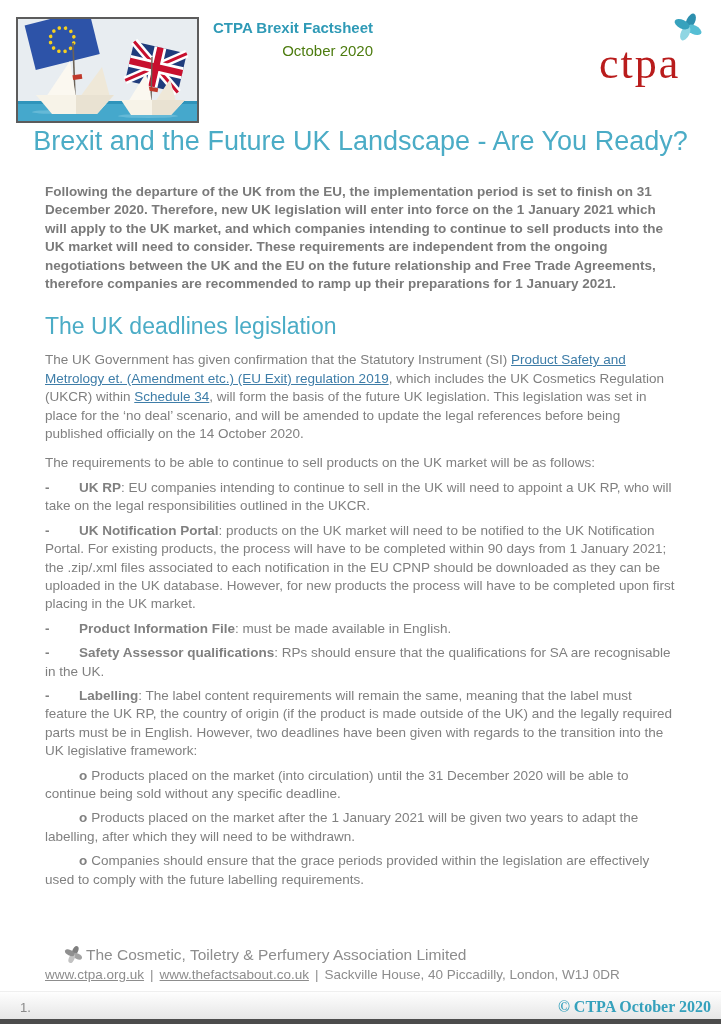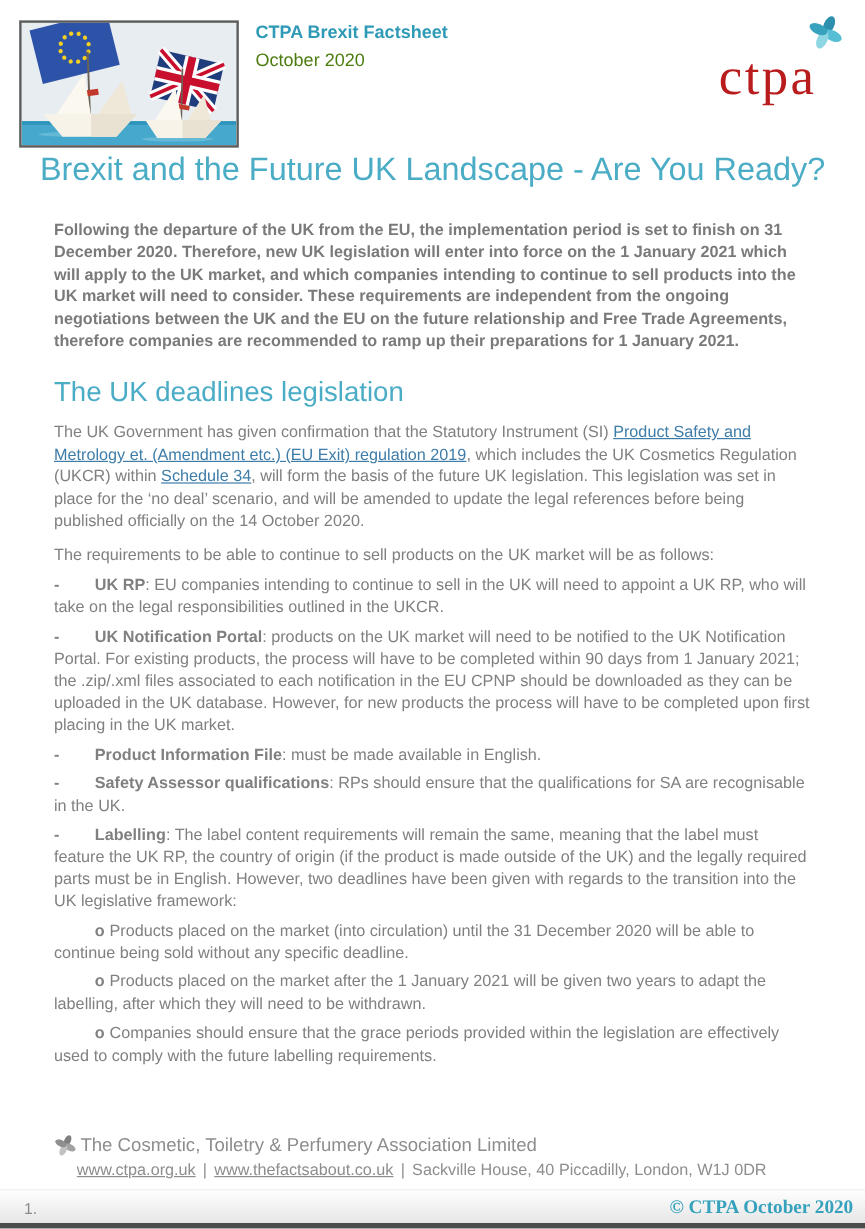--- a/index.html
+++ b/index.html
@@ -1,20 +1,20 @@
 <!DOCTYPE html>
 <html><head>
 <meta charset="utf-8">
 <style>
   html,body{margin:0;padding:0;background:#fff;}
   .page{position:relative;width:721px;height:1024px;background:#ffffff;
         font-family:"Liberation Sans",sans-serif;overflow:hidden;}
 
   
-  .header{position:relative;height:123px;}
+  .header{position:relative;height:123px;text-align:right;}
   .boats-frame{position:absolute;left:16px;top:17px;width:183px;height:106px;
         border:2px solid #5c5c5c;box-sizing:border-box;background:#e8edf1;overflow:hidden;}
   .boats-frame svg{display:block;width:100%;height:100%;}
   .masthead{position:absolute;left:213px;top:16px;line-height:23px;}
   .masthead-title{font-size:15px;font-weight:bold;color:#2f9ab6;}
   .masthead-date{font-size:15px;color:#4d7c0f;}
   .logo{position:absolute;top:12px;right:16px;width:106px;height:74px;}
   .logo-swirl{position:absolute;top:0;right:2px;}
   .logo-text{position:absolute;left:0;bottom:0;font-family:"Liberation Serif",serif;
         font-size:44px;line-height:1;color:#b91c1c;letter-spacing:2px;}
@@ -31,24 +31,24 @@
   p.body{margin:11px 0 0;}
   .content a{color:#3e7da8;text-decoration:underline;}
   p.bullet{margin:6px 0 0;}
   p.bullet .marker{display:inline-block;width:34px;font-weight:bold;}
   p.bullet b{font-weight:bold;}
   p.subbullet{margin:6px 0 0;text-indent:34px;}
   p.subbullet .marker{font-weight:bold;margin-right:4px;}
 
   
   .footer{position:absolute;left:0;right:0;bottom:0;}
-  .footer-org-row{display:flex;align-items:flex-end;gap:3px;padding-left:45px;}
+  .footer-org-row{display:flex;align-items:flex-end;gap:3px;padding-left:64px;}
   .footer-org-row svg{flex:0 0 auto;}
   .footer-org{font-size:15.5px;color:#8d8d8d;}
-  .footer-links{padding-left:64px;margin-top:3px;font-size:13.5px;color:#8d8d8d;}
+  .footer-links{padding-left:45px;margin-top:3px;font-size:13.5px;color:#8d8d8d;}
   .footer-links a{color:#8d8d8d;text-decoration:underline;}
   .footer-links .sep{margin:0 6px;}
   .footer-band{margin-top:9px;height:27px;position:relative;
         background:linear-gradient(#fefefe,#e6e6e6);border-top:1px solid #efefef;}
   .page-num{position:absolute;left:20px;bottom:4px;font-size:13px;color:#8a8a8a;}
   .copyright{position:absolute;right:10px;bottom:3px;font-family:"Liberation Serif",serif;
         font-weight:bold;font-size:16px;color:#35a1bc;text-align:right;}
   .footer-bar{height:5px;background:#4c4c4c;}
 </style>
 </head>

